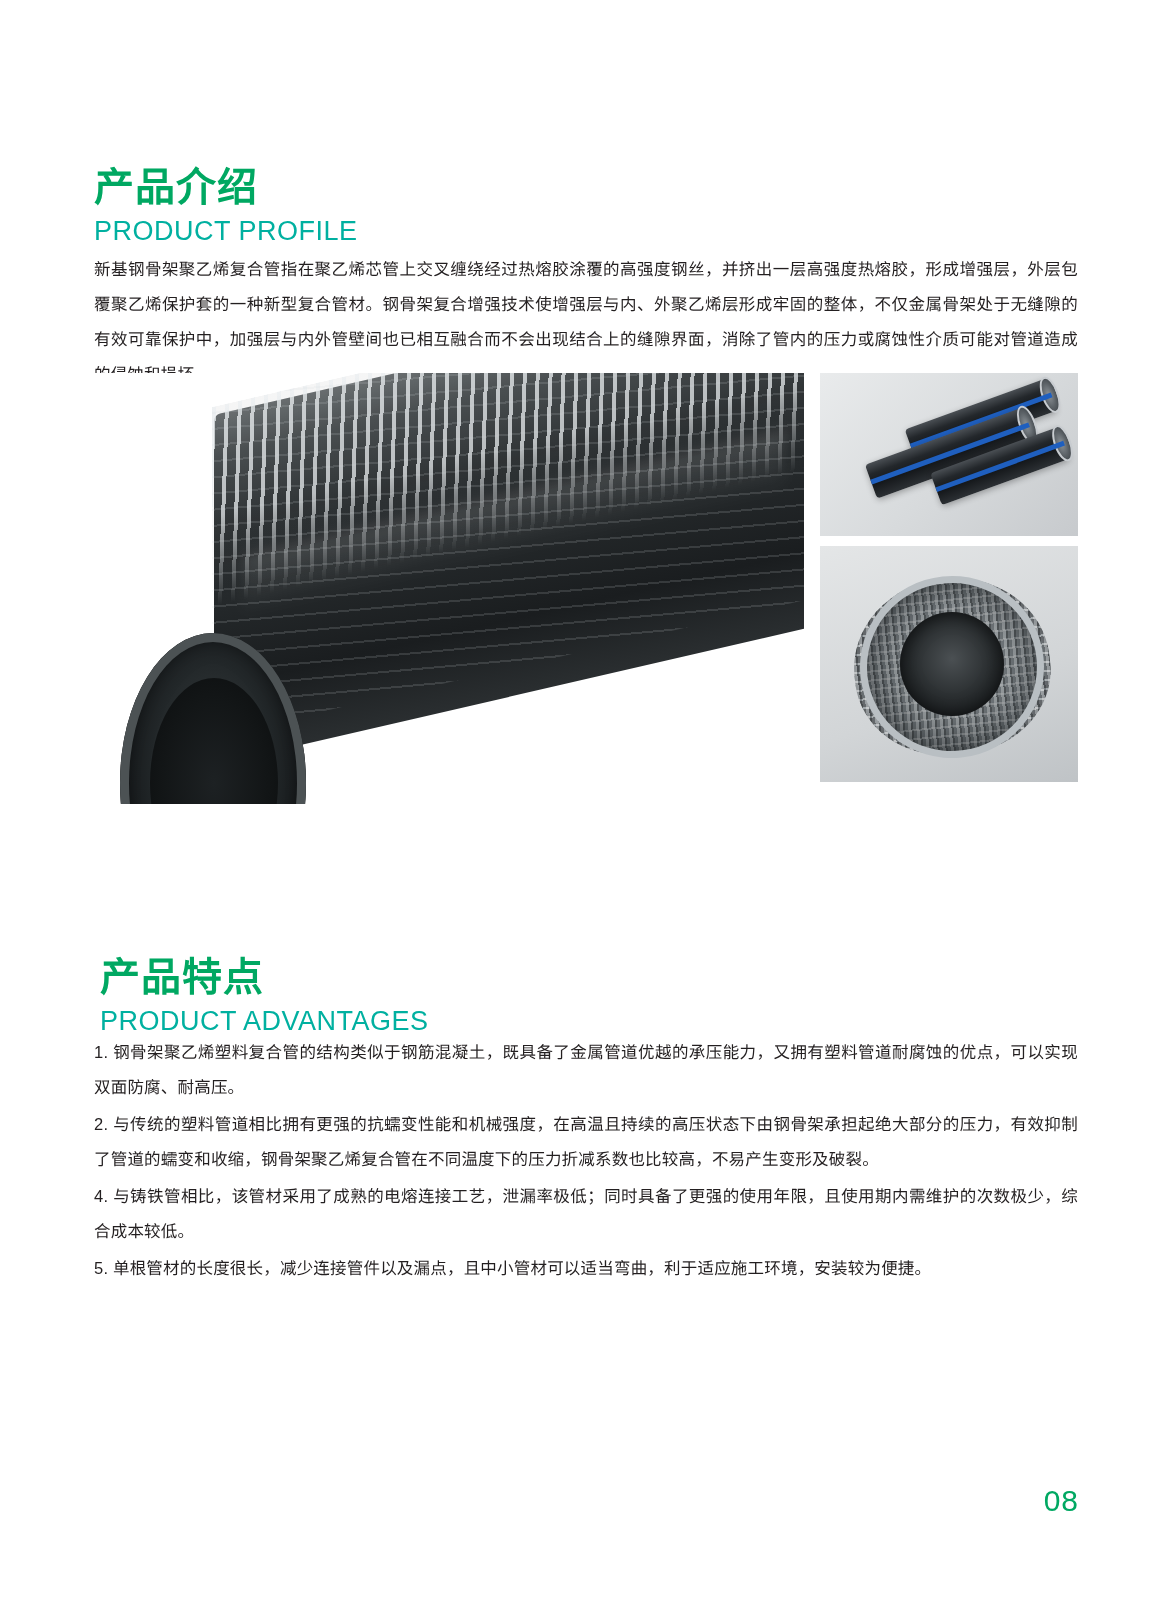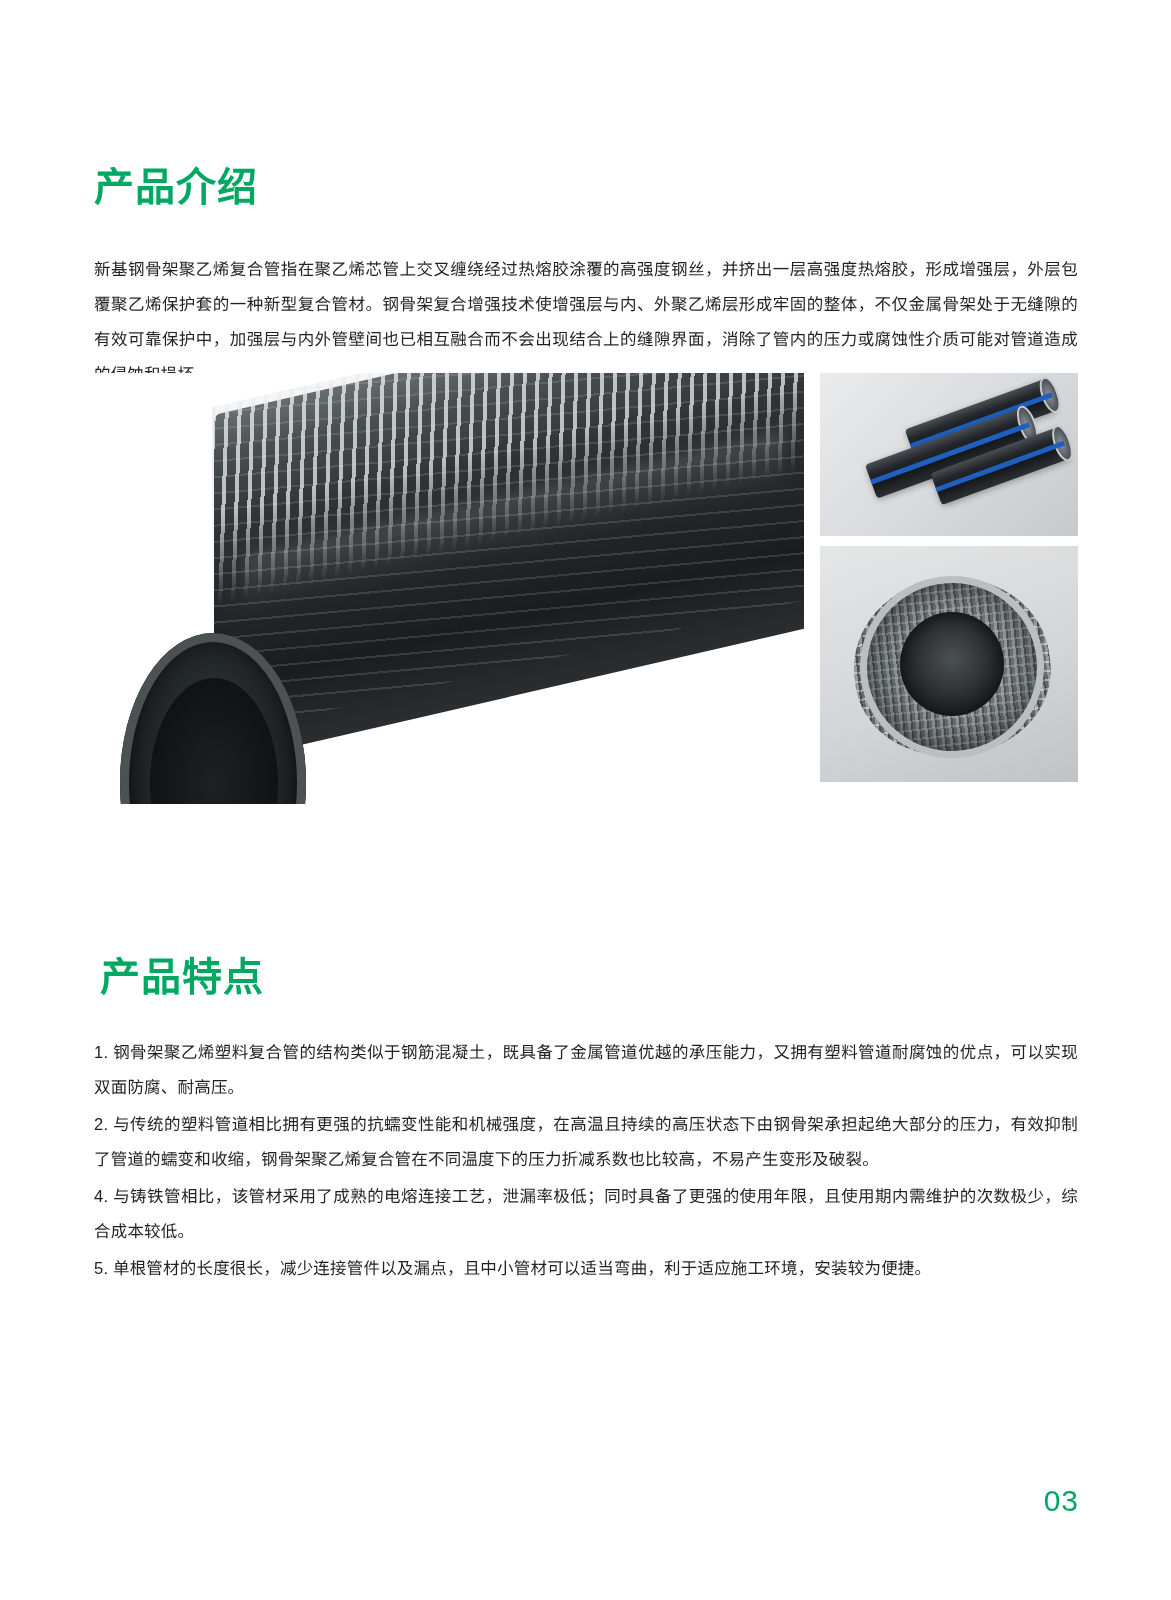--- a/index.html
+++ b/index.html
@@ -296,20 +296,21 @@
     letter-spacing: 1px;
   }
 </style>
 </head>
 <body>
 
 <div class="page">
 
   <div class="section-heading" id="profile-heading">
     <h1 class="heading-cn">产品介绍</h1>
+    <h2 class="heading-en">PRODUCT PROFILE</h2>
   </div>
 
   <p class="body-text" id="profile-paragraph">新基钢骨架聚乙烯复合管指在聚乙烯芯管上交叉缠绕经过热熔胶涂覆的高强度钢丝，并挤出一层高强度热熔胶，形成增强层，外层包覆聚乙烯保护套的一种新型复合管材。钢骨架复合增强技术使增强层与内、外聚乙烯层形成牢固的整体，不仅金属骨架处于无缝隙的有效可靠保护中，加强层与内外管壁间也已相互融合而不会出现结合上的缝隙界面，消除了管内的压力或腐蚀性介质可能对管道造成的侵蚀和损坏。</p>
 
   <div class="img-main">
     <div class="pipe-wrap">
       <div class="pipe-body"></div>
       <div class="pipe-mesh"></div>
       <div class="pipe-mesh2"></div>
       <div class="pipe-gloss"></div>
@@ -333,24 +334,25 @@
 
   <div class="img-side-bottom">
     <div class="skeleton"></div>
     <div class="skeleton-weave"></div>
     <div class="skeleton-ring"></div>
     <div class="skeleton-core"></div>
   </div>
 
   <div class="section-heading" id="advantages-heading">
     <h1 class="heading-cn">产品特点</h1>
+    <h2 class="heading-en">PRODUCT ADVANTAGES</h2>
   </div>
 
   <div id="advantages-list">
     <p class="adv-item">1. 钢骨架聚乙烯塑料复合管的结构类似于钢筋混凝土，既具备了金属管道优越的承压能力，又拥有塑料管道耐腐蚀的优点，可以实现双面防腐、耐高压。</p>
     <p class="adv-item">2. 与传统的塑料管道相比拥有更强的抗蠕变性能和机械强度，在高温且持续的高压状态下由钢骨架承担起绝大部分的压力，有效抑制了管道的蠕变和收缩，钢骨架聚乙烯复合管在不同温度下的压力折减系数也比较高，不易产生变形及破裂。</p>
     <p class="adv-item">4. 与铸铁管相比，该管材采用了成熟的电熔连接工艺，泄漏率极低；同时具备了更强的使用年限，且使用期内需维护的次数极少，综合成本较低。</p>
     <p class="adv-item">5. 单根管材的长度很长，减少连接管件以及漏点，且中小管材可以适当弯曲，利于适应施工环境，安装较为便捷。</p>
   </div>
 
-  <div id="page-number">03</div>
+  <div id="page-number">08</div>
 
 </div>
 
 </body></html>

